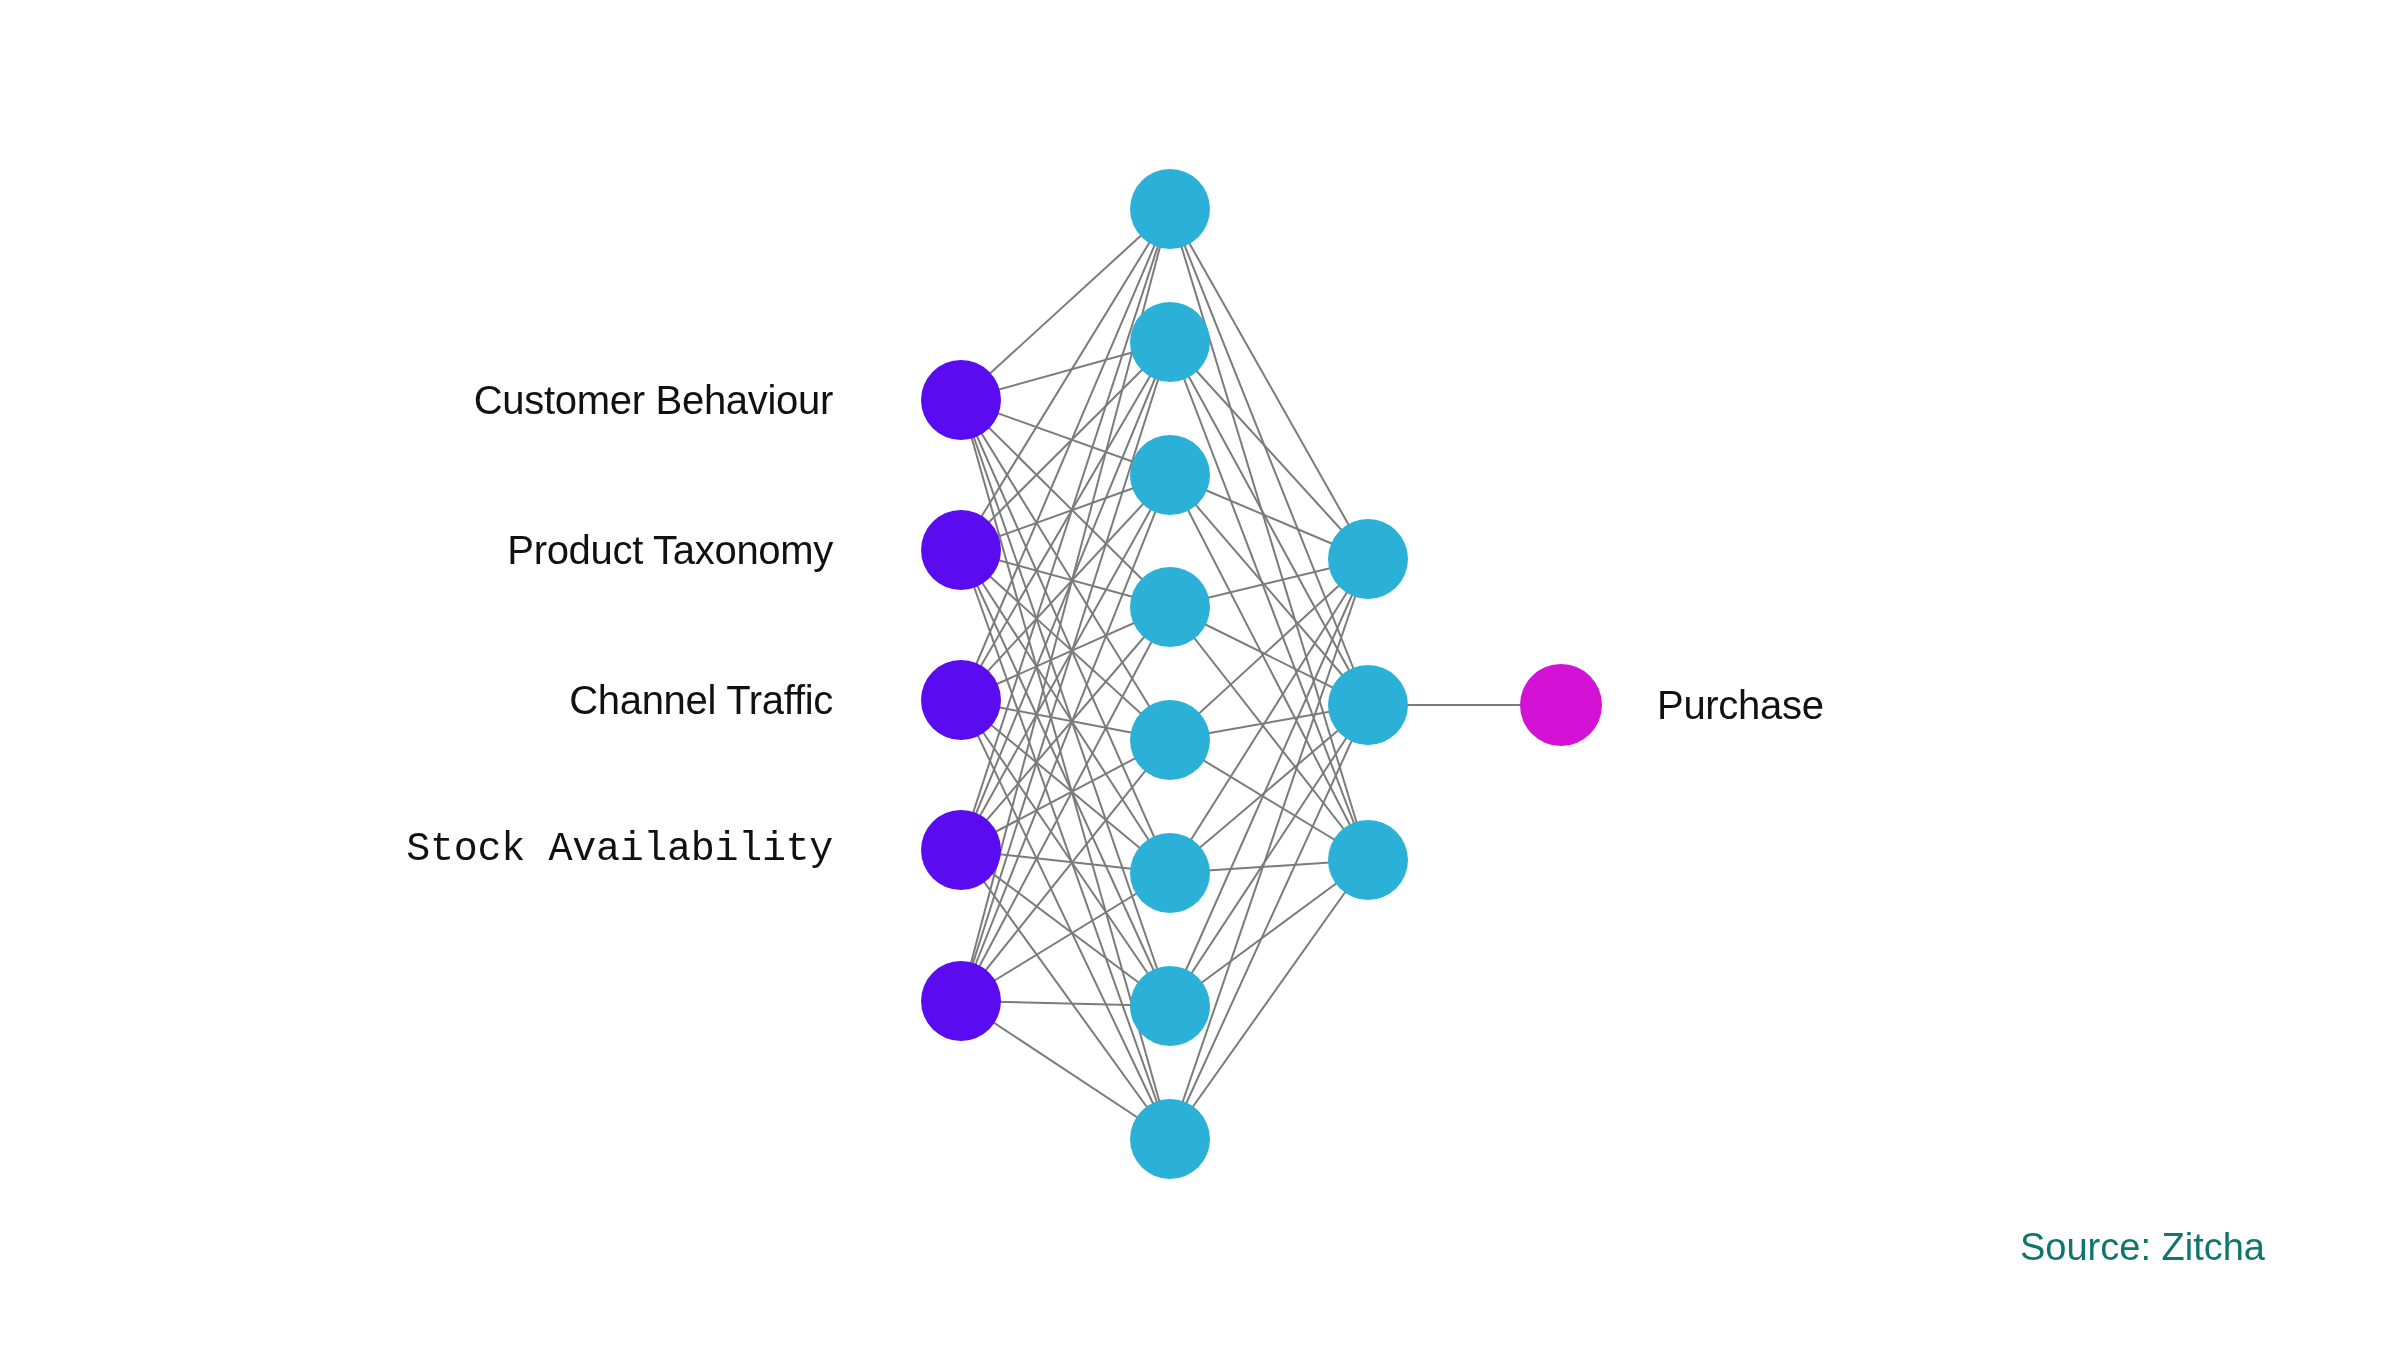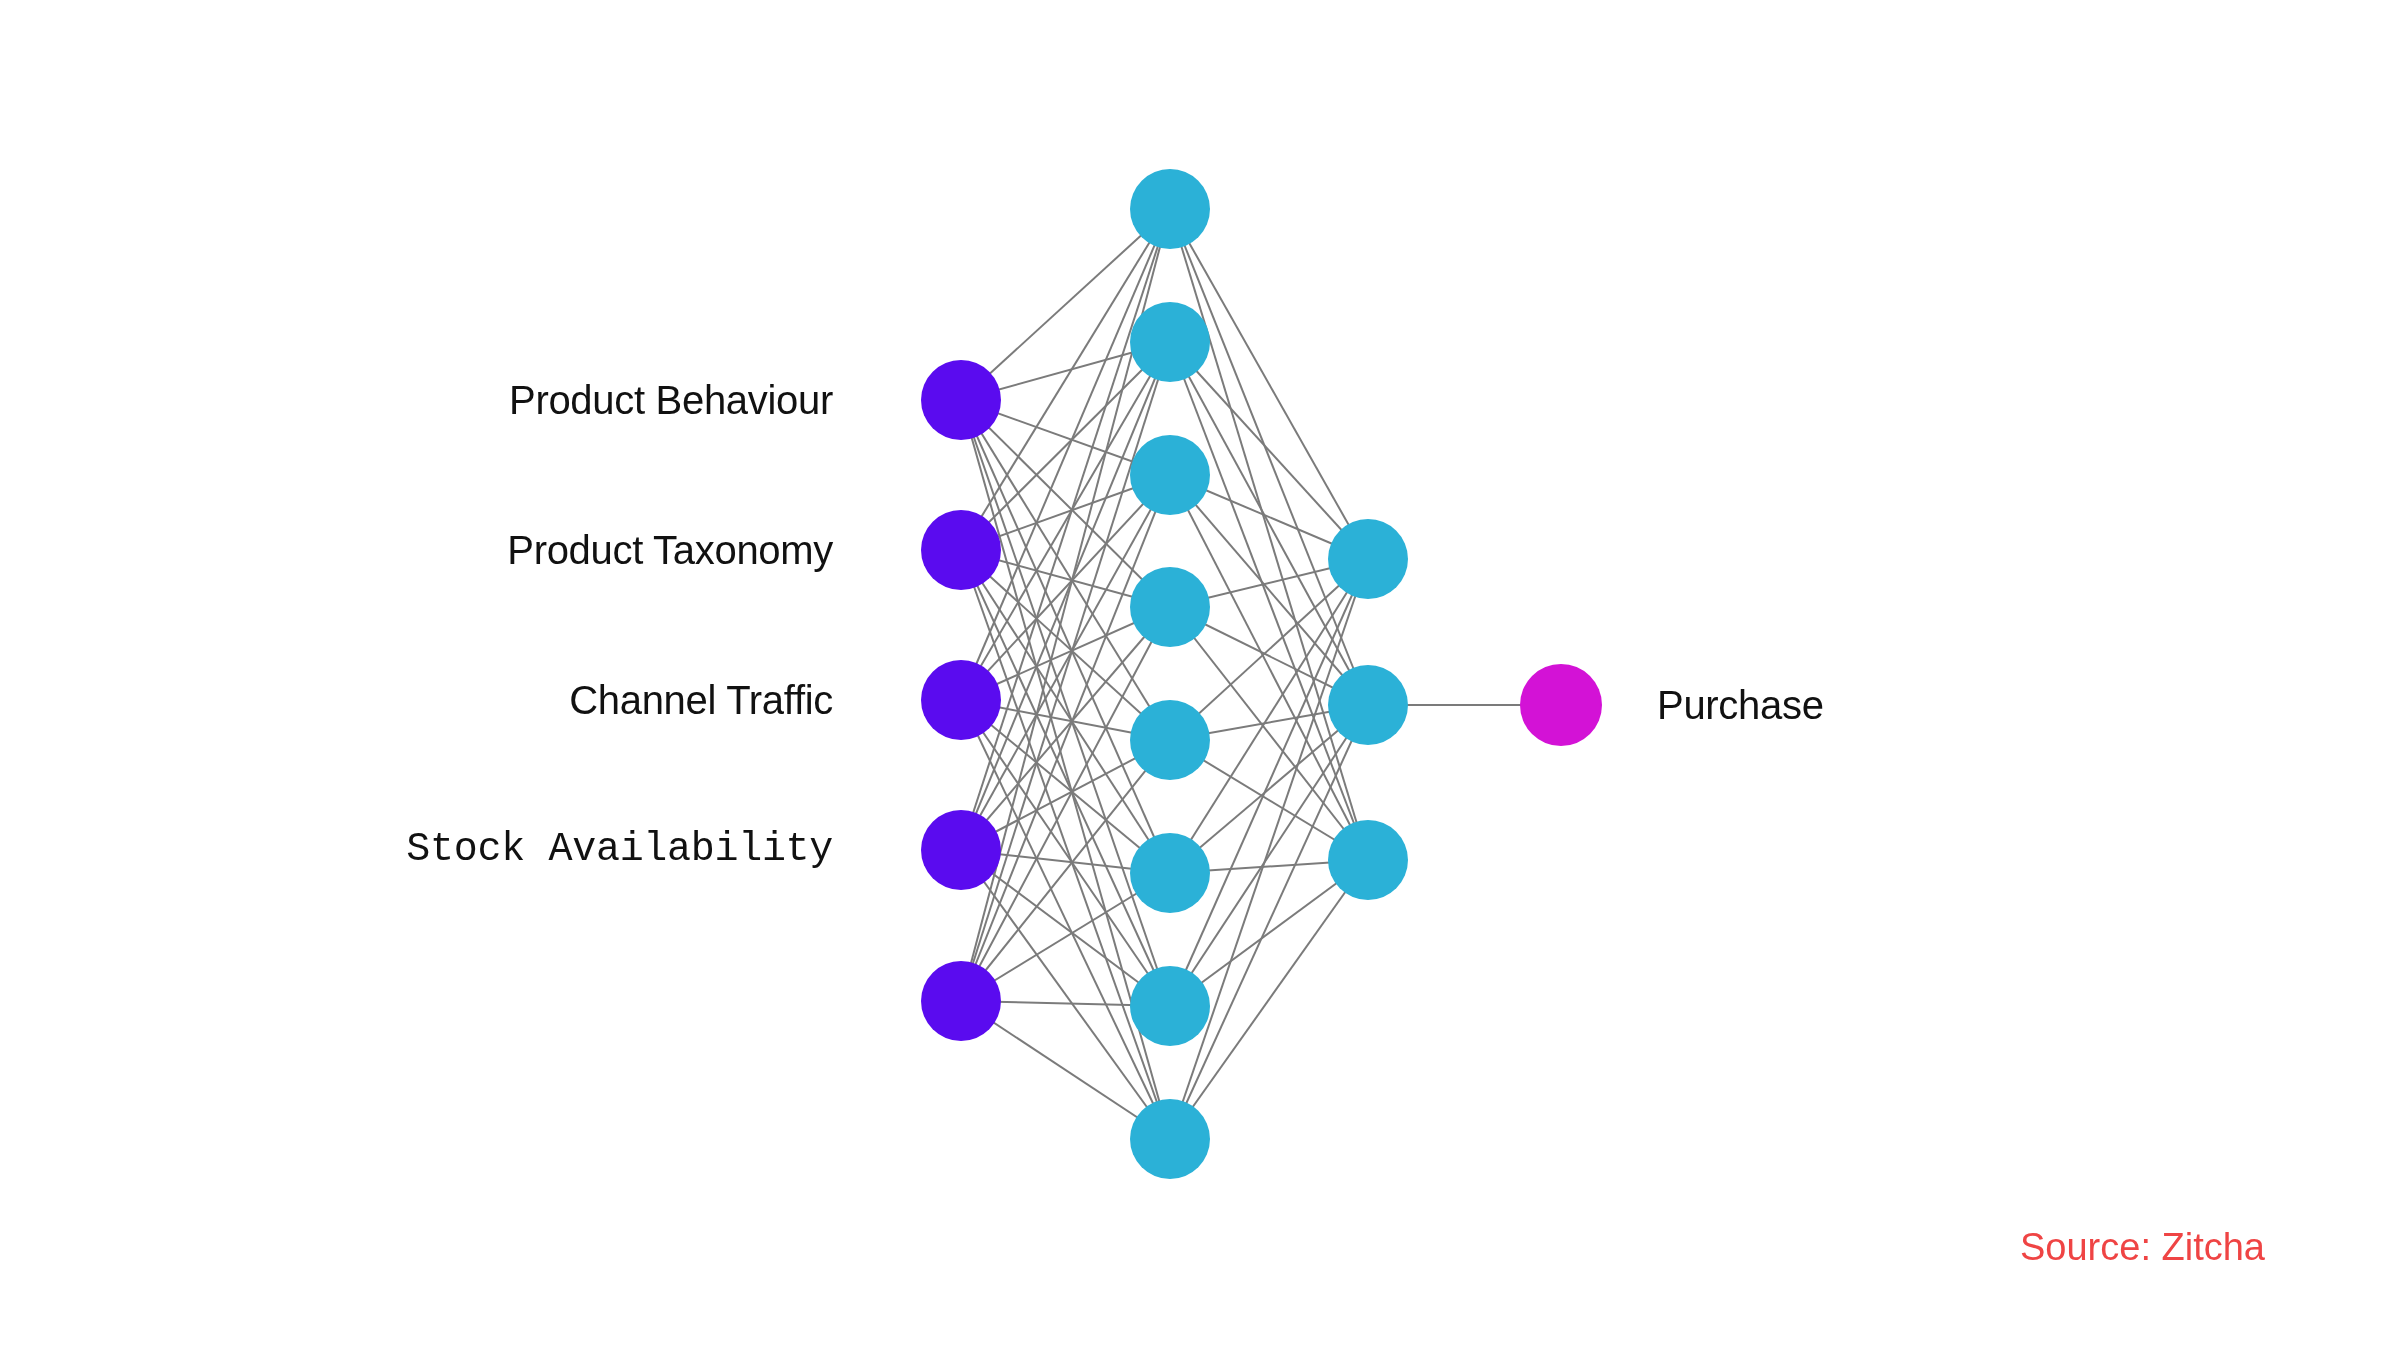--- a/index.html
+++ b/index.html
@@ -132,21 +132,21 @@
       <circle cx="1170" cy="740" r="40" fill="#2BB1D7"></circle>
       <circle cx="1170" cy="873" r="40" fill="#2BB1D7"></circle>
       <circle cx="1170" cy="1006" r="40" fill="#2BB1D7"></circle>
       <circle cx="1170" cy="1139" r="40" fill="#2BB1D7"></circle>
       <circle cx="1368" cy="559" r="40" fill="#2BB1D7"></circle>
       <circle cx="1368" cy="705" r="40" fill="#2BB1D7"></circle>
       <circle cx="1368" cy="860" r="40" fill="#2BB1D7"></circle>
       <circle cx="1561" cy="705" r="41" fill="#D312D6"></circle>
     </svg>
 
-  <div class="label input-label" id="lab-in-0" style="top: 400px;">Product Behaviour</div>
+  <div class="label input-label" id="lab-in-0" style="top: 400px;">Customer Behaviour</div>
   <div class="label input-label" id="lab-in-1" style="top: 550px;">Product Taxonomy</div>
   <div class="label input-label" id="lab-in-2" style="top: 700px;">Channel Traffic</div>
   <div class="label input-label" id="lab-in-3" style="top: 850px; font-family: Liberation Mono, monospace;">Stock Availability</div>
 
   <div class="label output-label" id="lab-out-0" style="top: 705px;">Purchase</div>
 
-  <div class="source-note" id="source-note" style="color: #ef4444;">Source: Zitcha</div>
+  <div class="source-note" id="source-note" style="color: #0f766e;">Source: Zitcha</div>
 </div>
 
 </body></html>

